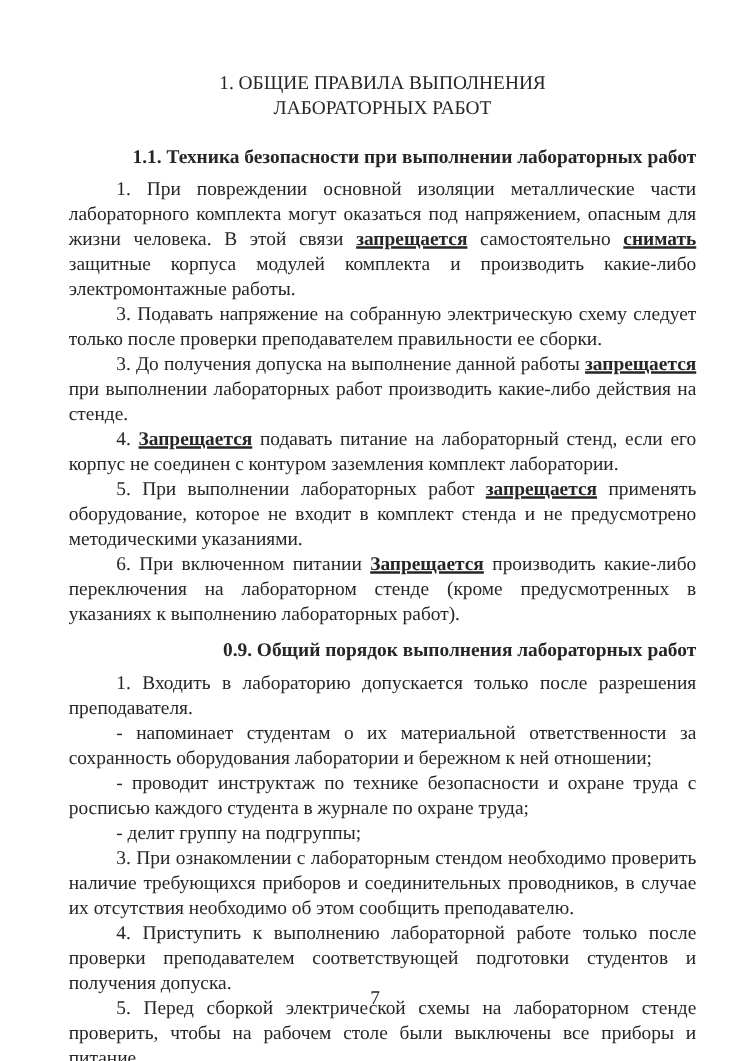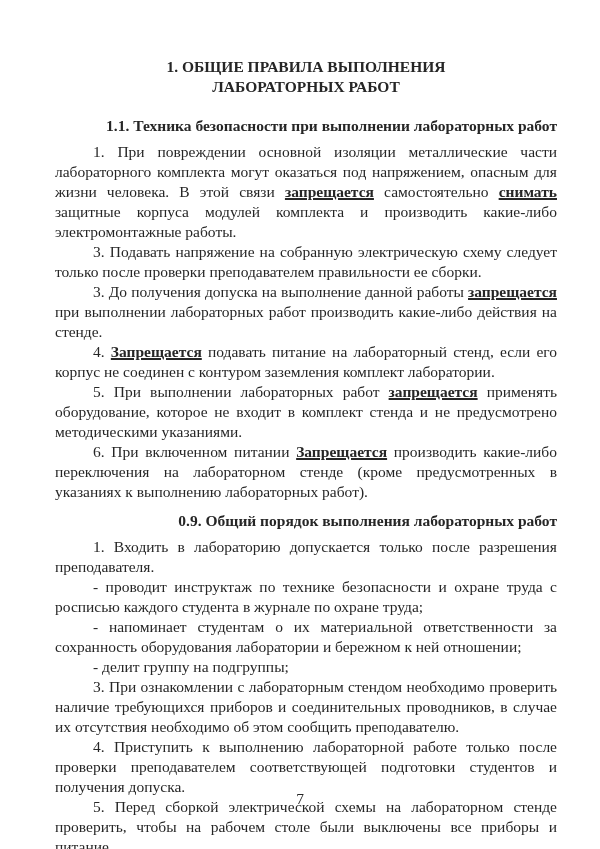--- a/index.html
+++ b/index.html
@@ -11,21 +11,21 @@
     padding: 57px 43px 0 55px;
     background: var(--paper, #ffffff);
     color: var(--ink, #262626);
     font-family: "Liberation Serif", "DejaVu Serif", serif;
     font-size: 15.5px;
     line-height: 20px;
     overflow: hidden;
   }
   .doc-title {
     text-align: center;
-    font-weight: 700;
+    font-weight: 400;
   }
   .sec-heading {
     text-align: right;
     font-weight: 700;
     margin: 19px 0 6px 0;
   }
   .sec-heading.second {
     margin-top: 9px;
   }
   p.para {
@@ -66,22 +66,22 @@
 
   <p class="para"><span>4. </span><span class="bu">Запрещается</span><span> подавать питание на лабораторный стенд, если его корпус не соединен с контуром заземления комплект лаборатории.</span></p>
 
   <p class="para"><span>5. При выполнении лабораторных работ </span><span class="bu">запрещается</span><span> применять обору­дование, которое не входит в комплект стенда и не предусмотрено методиче­скими указаниями.</span></p>
 
   <p class="para"><span>6. При включенном питании </span><span class="bu">Запрещается</span><span> производить какие-либо пере­ключения на лабораторном стенде (кроме предусмотренных в указаниях к вы­полнению лабораторных работ).</span></p>
 
   <div class="sec-heading second">0.9. Общий порядок выполнения лабораторных работ</div>
 
   <p class="para"><span>1. Входить в лабораторию допускается только после разрешения препо­давателя.</span></p>
+  <p class="para"><span>- напоминает студентам о их материальной ответственности за сохран­ность оборудования лаборатории и бережном к ней отношении;</span></p>
   <p class="para"><span>- проводит инструктаж по технике безопасности и охране труда с роспи­сью каждого студента в журнале по охране труда;</span></p>
-  <p class="para"><span>- напоминает студентам о их материальной ответственности за сохран­ность оборудования лаборатории и бережном к ней отношении;</span></p>
   <p class="para"><span>- делит группу на подгруппы;</span></p>
   <p class="para"><span>3. При ознакомлении с лабораторным стендом необходимо проверить наличие требующихся приборов и соединительных проводников, в случае их отсутствия необходимо об этом сообщить преподавателю.</span></p>
   <p class="para"><span>4. Приступить к выполнению лабораторной работе только после проверки преподавателем соответствующей подготовки студентов и получения допуска.</span></p>
   <p class="para"><span>5. Перед сборкой электрической схемы на лабораторном стенде прове­рить, чтобы на рабочем столе были выключены все приборы и питание.</span></p>
 
   <div class="page-number">7</div>
 
 </div>
 
 </body></html>

